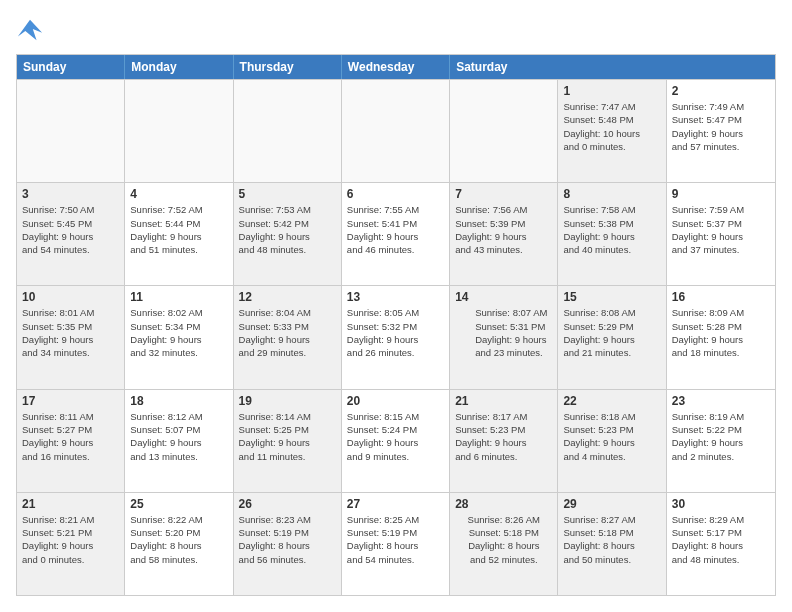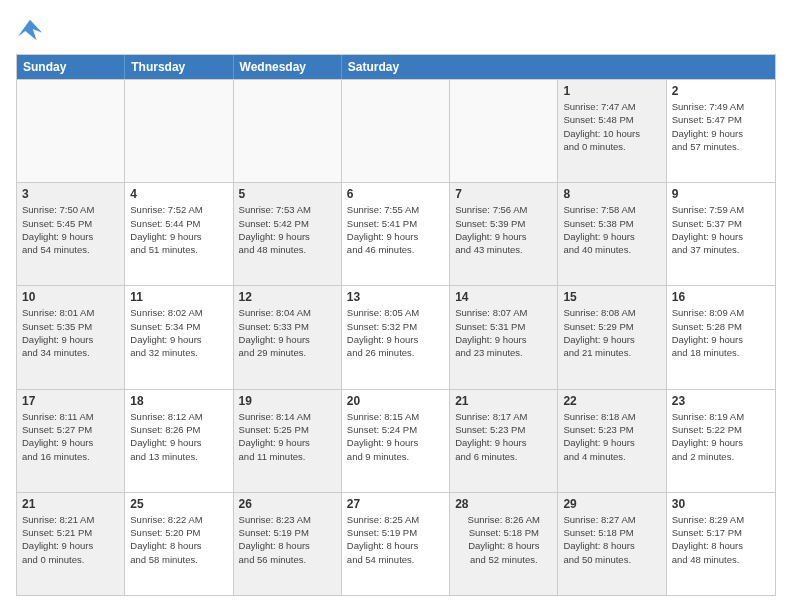--- a/index.html
+++ b/index.html
@@ -124,20 +124,21 @@
     </div>
     <div class="title-block">
       <div class="month-title"></div>
       <div class="subtitle"></div>
     </div>
   </div>
 
   <div class="calendar">
     <div class="cal-header">
     <div class="cal-header-cell">Sunday</div>
+        <div class="cal-header-cell">Monday</div>
         <div class="cal-header-cell">Thursday</div>
         <div class="cal-header-cell">Wednesday</div>
         <div class="cal-header-cell">Saturday</div>
       </div>
     <div class="cal-body">
     <div class="cal-row">
           <div class="cal-cell empty"></div>
           <div class="cal-cell empty"></div>
           <div class="cal-cell empty"></div>
           <div class="cal-cell empty"></div>
@@ -232,21 +233,21 @@
           </div>
           <div class="cal-cell">
             <span class="day-num">13</span>
             <div class="day-info" style="white-space: pre-line;">Sunrise: 8:05 AM
 Sunset: 5:32 PM
 Daylight: 9 hours
 and 26 minutes.</div>
           </div>
           <div class="cal-cell shaded">
             <span class="day-num">14</span>
-            <div class="day-info" style="white-space: pre-line;">Sunrise: 8:07 AM
+            <div class="day-info" style="white-space: pre-line; margin-left: 20px;">Sunrise: 8:07 AM
 Sunset: 5:31 PM
 Daylight: 9 hours
 and 23 minutes.</div>
           </div>
           <div class="cal-cell shaded">
             <span class="day-num">15</span>
             <div class="day-info" style="white-space: pre-line;">Sunrise: 8:08 AM
 Sunset: 5:29 PM
 Daylight: 9 hours
 and 21 minutes.</div>
@@ -263,21 +264,21 @@
           <div class="cal-cell shaded">
             <span class="day-num">17</span>
             <div class="day-info" style="white-space: pre-line;">Sunrise: 8:11 AM
 Sunset: 5:27 PM
 Daylight: 9 hours
 and 16 minutes.</div>
           </div>
           <div class="cal-cell">
             <span class="day-num">18</span>
             <div class="day-info" style="white-space: pre-line;">Sunrise: 8:12 AM
-Sunset: 8:26 PM
+Sunset: 5:07 PM
 Daylight: 9 hours
 and 13 minutes.</div>
           </div>
           <div class="cal-cell shaded">
             <span class="day-num">19</span>
             <div class="day-info" style="white-space: pre-line;">Sunrise: 8:14 AM
 Sunset: 5:25 PM
 Daylight: 9 hours
 and 11 minutes.</div>
           </div>

